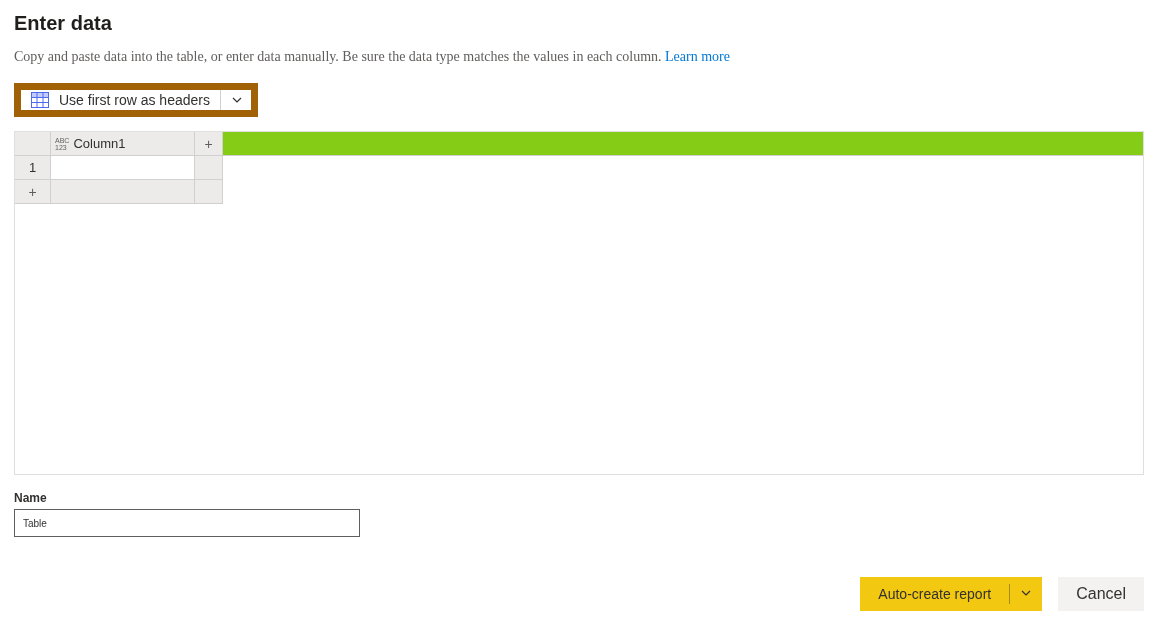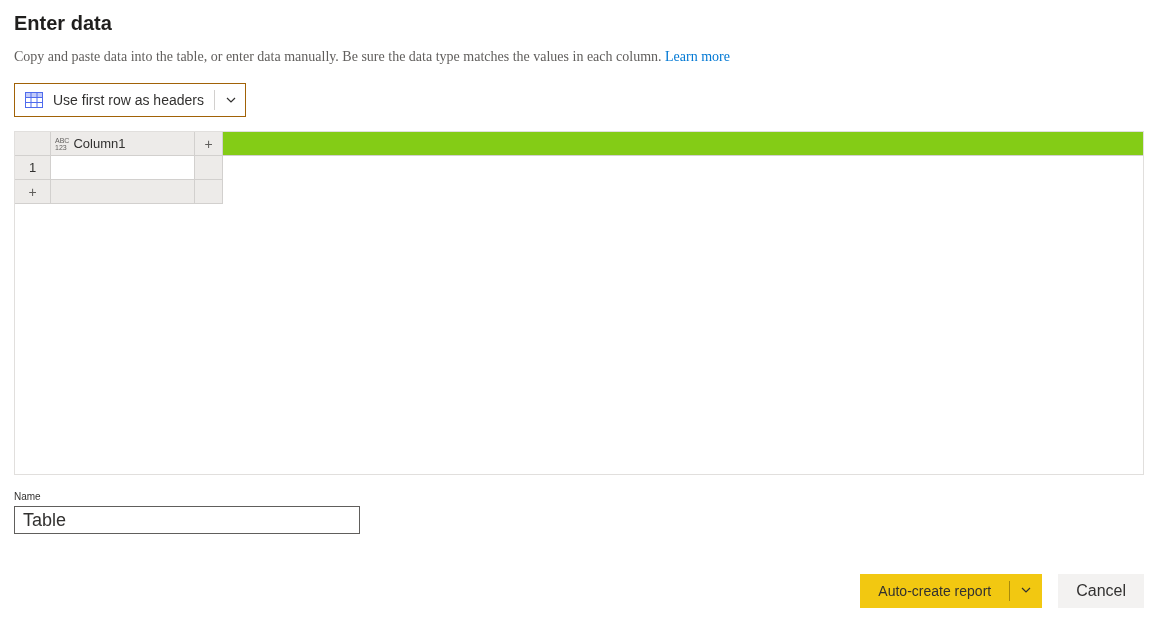--- a/index.html
+++ b/index.html
@@ -24,21 +24,21 @@
       font-family: Liberation Serif, serif;
     }
     .link {
       color: #0078d4;
       text-decoration: none;
       cursor: pointer;
     }
     .header-btn {
       display: inline-flex;
       align-items: center;
-      border: 1px solid #a16207;
+      border: 7px solid #a16207;
       background: #fff;
       height: 34px;
       padding: 0 8px 0 10px;
       cursor: pointer;
       font-family: inherit;
       font-size: 14px;
       color: #323130;
     }
     .header-btn .icon-slot {
       display: inline-flex;
@@ -137,33 +137,33 @@
       justify-content: center;
       font-size: 14px;
       color: #605e5c;
       background: #edebe9;
       border-right: 1px solid #d2d0ce;
       border-bottom: 1px solid #d2d0ce;
       cursor: pointer;
     }
     .name-section { margin-top: 16px; }
     .name-label {
-      font-size: 10px;
-      font-weight: 400;
+      font-size: 12px;
+      font-weight: 700;
       color: #323130;
       margin-bottom: 4px;
       display: block;
     }
     .name-input {
       width: 346px;
       height: 28px;
       border: 1px solid #605e5c;
       padding: 0 8px;
       font-family: inherit;
-      font-size: 18px;
+      font-size: 10px;
       color: #323130;
     }
     .footer {
       display: flex;
       justify-content: flex-end;
       gap: 16px;
       margin-top: 40px;
     }
     .btn-primary-split {
       display: inline-flex;

